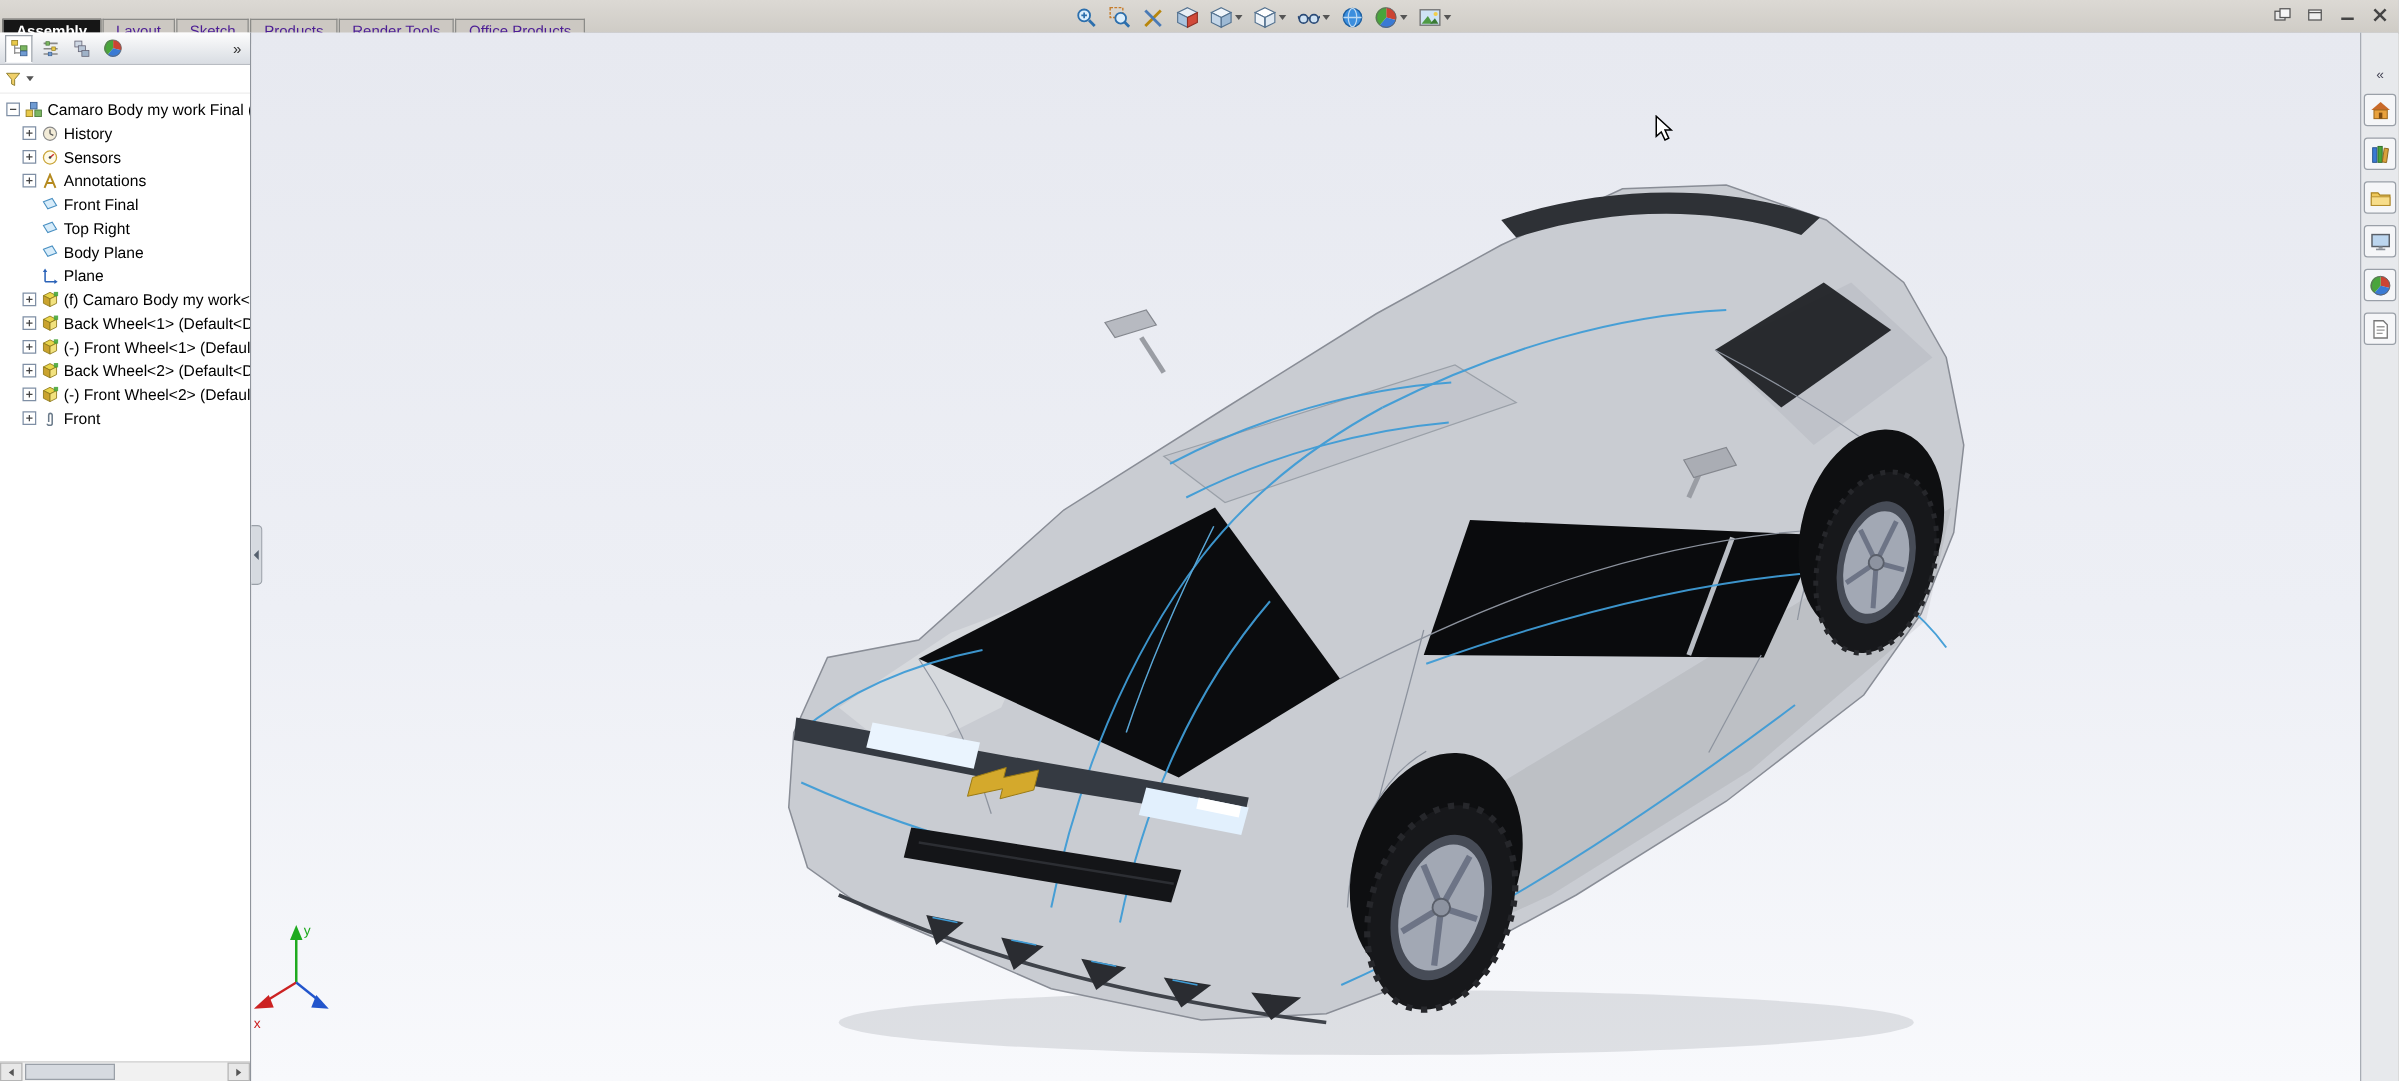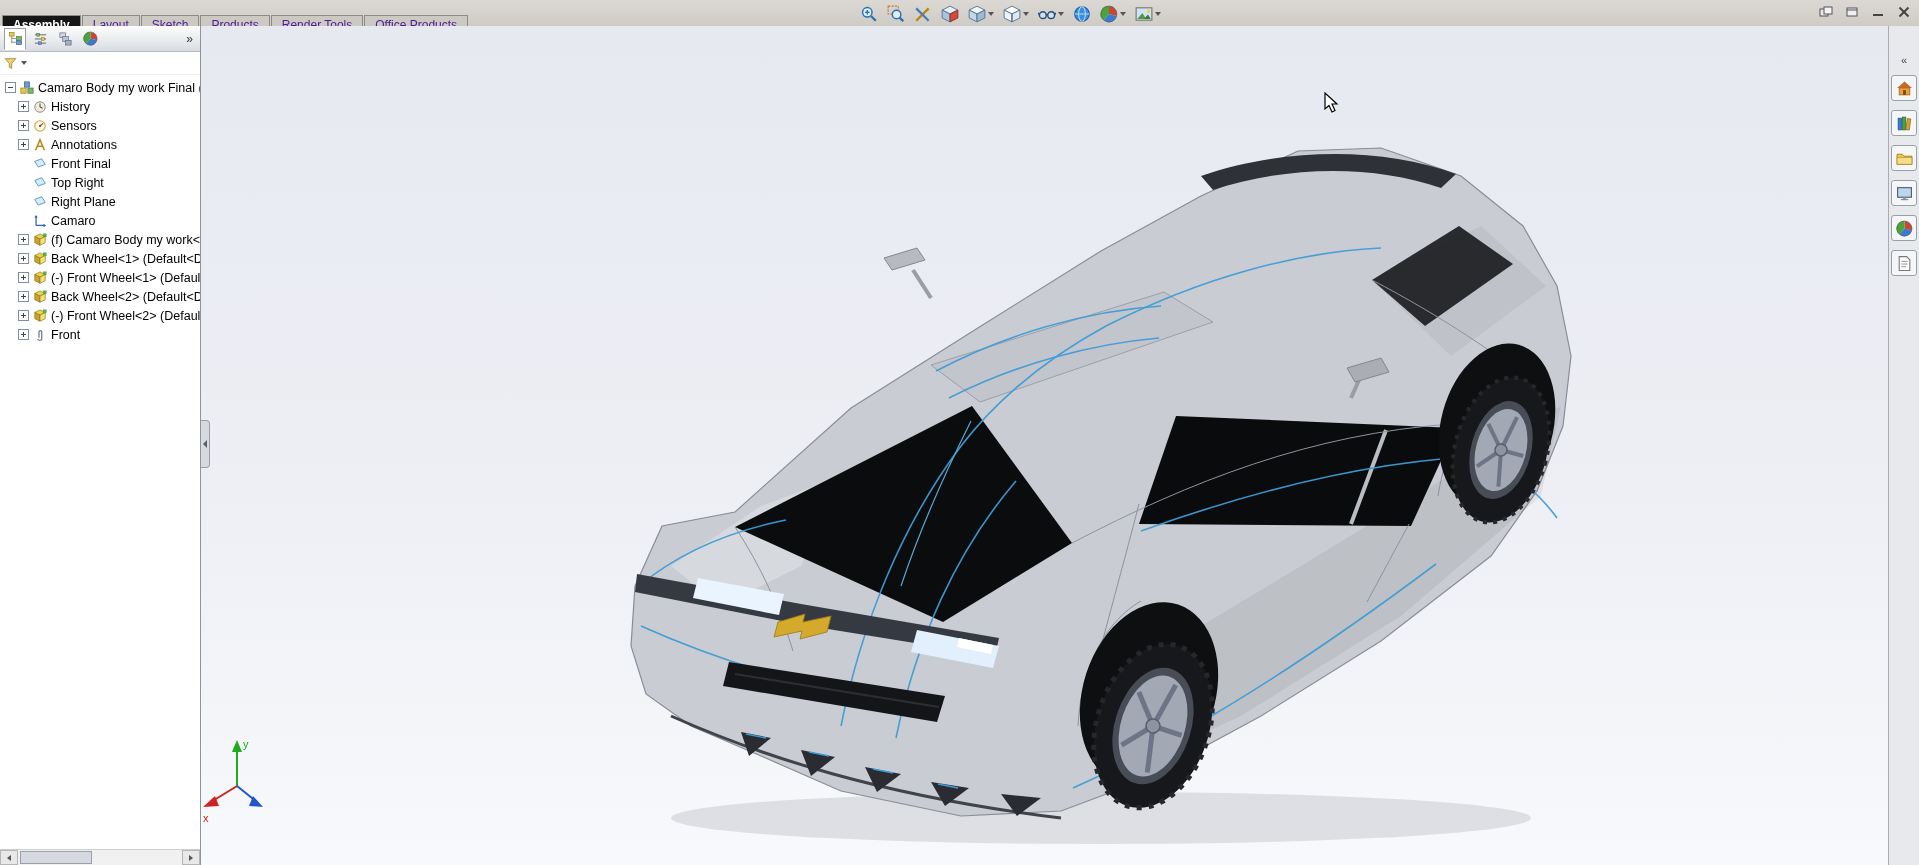--- a/index.html
+++ b/index.html
@@ -392,29 +392,29 @@
             <use href="#s-plane"></use>
           </svg>
         <span class="tlabel">Top Right</span>
       </div>
       <div class="trow">
         <span class="ind"></span>
           <span class="expgap"></span>
         <svg class="ticon">
             <use href="#s-plane"></use>
           </svg>
-        <span class="tlabel">Right Plane</span>
+        <span class="tlabel">Body Plane</span>
       </div>
       <div class="trow">
         <span class="ind"></span>
           <span class="expgap"></span>
         <svg class="ticon">
             <use href="#s-origin"></use>
           </svg>
-        <span class="tlabel">Camaro</span>
+        <span class="tlabel">Plane</span>
       </div>
       <div class="trow">
         <span class="ind"></span>
           <span class="exp plus"></span>
         <svg class="ticon">
             <use href="#s-part"></use>
           </svg>
         <span class="tlabel">(f) Camaro Body  my work&lt;1</span>
       </div>
       <div class="trow">

